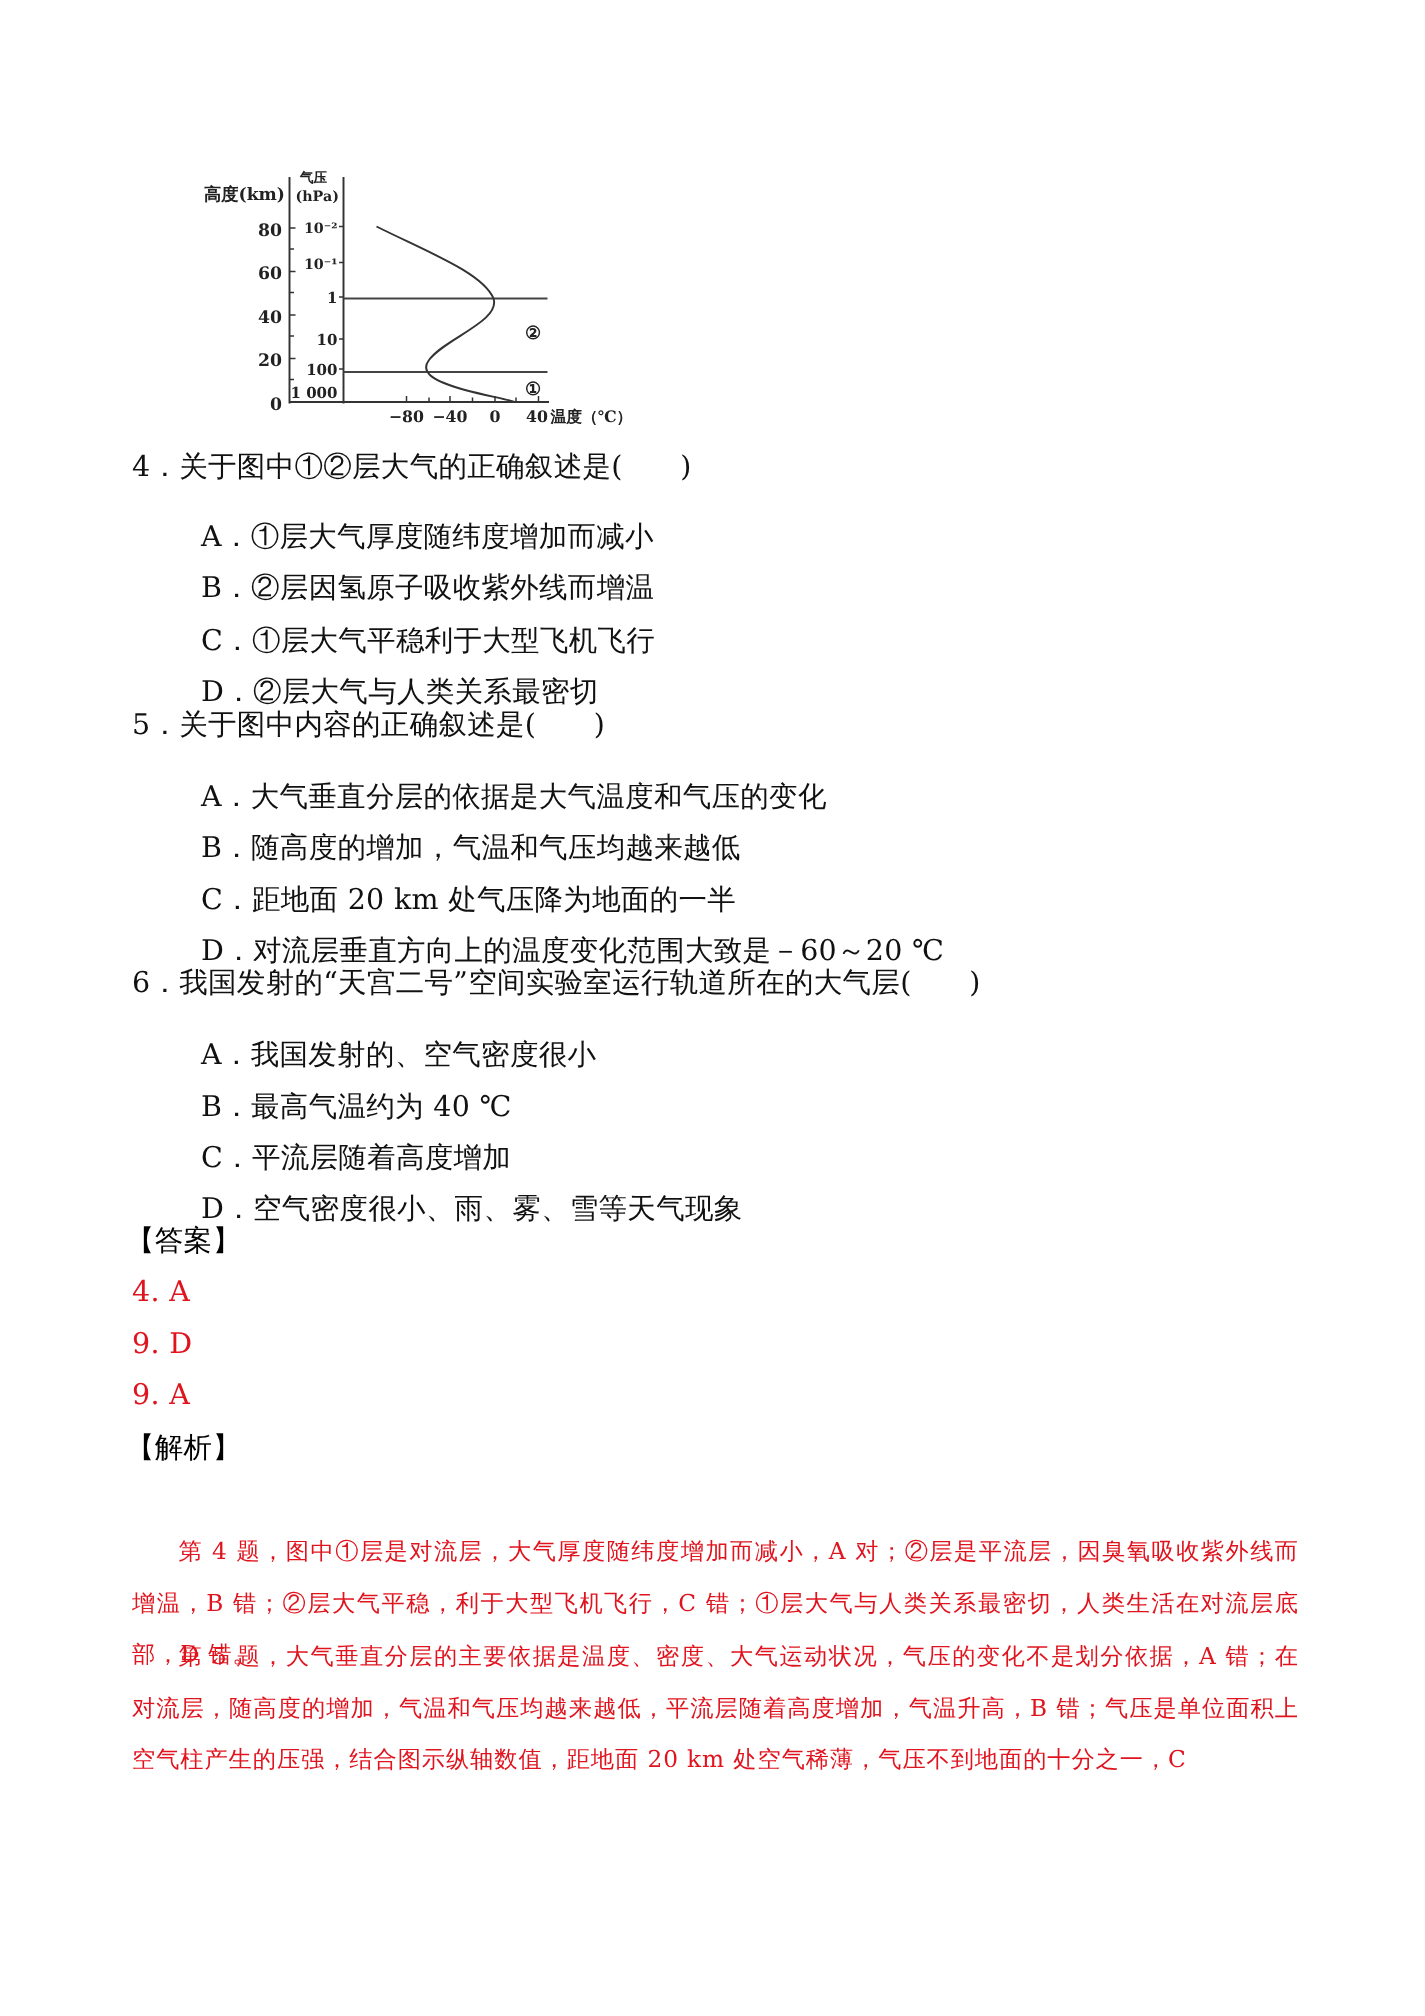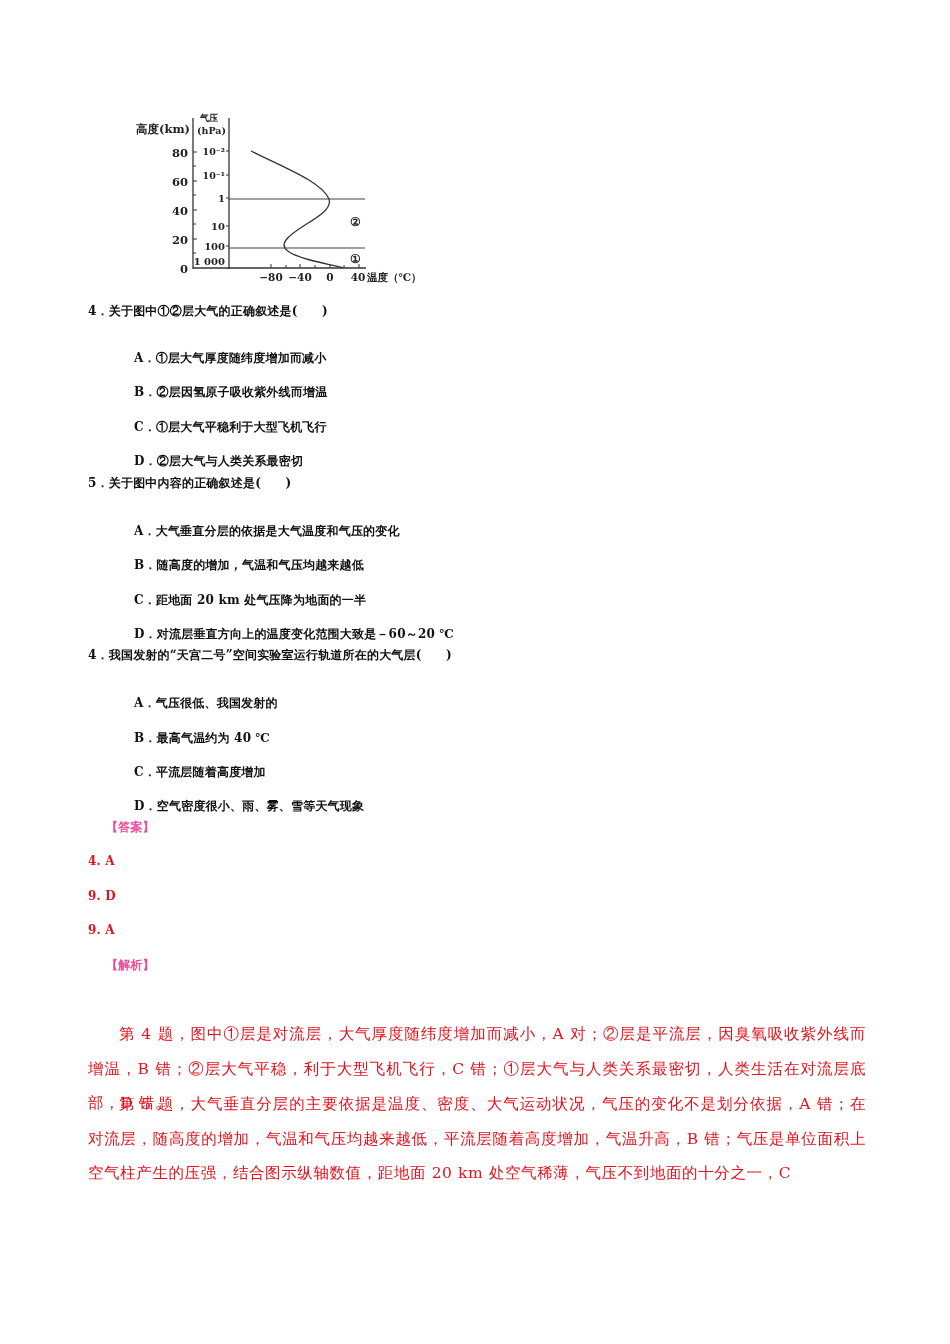--- a/index.html
+++ b/index.html
@@ -5,30 +5,30 @@
   html, body { margin: 0; padding: 0; background: #ffffff; }
   body {
     width: 950px; height: 1344px; position: relative; overflow: hidden;
     font-family: "DejaVu Serif", "Liberation Serif", serif;
     color: #111111;
   }
   .figure { position: absolute; left: 0; top: 0; width: 950px; height: 290px; }
   .figure svg { position: absolute; left: 0; top: 0; }
   .line {
     position: absolute; left: 88px; height: 22px; line-height: 22px;
-    font-size: 12px; white-space: nowrap; letter-spacing: 0.2px; font-weight: bold;
+    font-size: 19px; white-space: nowrap; letter-spacing: 0.2px;
   }
   .opt { left: 134px; margin-top: 14px; }
   .red { color: #e0141e; text-align: right; }
   .para {
     position: absolute; left: 88px; width: 778px;
     font-size: 15.5px; line-height: 34.6px; color: #e0141e;
     text-indent: 31px; text-align: justify; letter-spacing: 0.6px;
   }
-  .heading { left: 84px; color: #ec4899; margin-left: 22px; }
+  .heading { left: 84px; color: #000000; }
   .svgtxt { font-family: "DejaVu Serif", "Liberation Serif", serif; }
 </style>
 </head>
 <body>
 
 <div class="figure">
   <svg width="950" height="290" viewBox="0 0 950 290">
 
     <line x1="193" y1="118" x2="193" y2="269" stroke="#333" stroke-width="1.3"></line>
     <line x1="229" y1="118" x2="229" y2="269" stroke="#333" stroke-width="1.3"></line>
@@ -99,22 +99,22 @@
 <div class="line opt" style="top:367px">B．②层因氢原子吸收紫外线而增温</div>
 <div class="line opt" style="top:402px">C．①层大气平稳利于大型飞机飞行</div>
 <div class="line opt" style="top:436px">D．②层大气与人类关系最密切</div>
 
 <div class="line" style="top:472px">5．关于图中内容的正确叙述是(　　)</div>
 <div class="line opt" style="top:506px">A．大气垂直分层的依据是大气温度和气压的变化</div>
 <div class="line opt" style="top:540px">B．随高度的增加，气温和气压均越来越低</div>
 <div class="line opt" style="top:575px">C．距地面 20 km 处气压降为地面的一半</div>
 <div class="line opt" style="top:609px">D．对流层垂直方向上的温度变化范围大致是－60～20 ℃</div>
 
-<div class="line" style="top:644px">4．我国发射的“天宫二号”空间实验室运行轨道所在的大气层(　　)</div>
-<div class="line opt" style="top:678px">A．气压很低、我国发射的</div>
+<div class="line" style="top:644px">6．我国发射的“天宫二号”空间实验室运行轨道所在的大气层(　　)</div>
+<div class="line opt" style="top:678px">A．我国发射的、空气密度很小</div>
 <div class="line opt" style="top:713px">B．最高气温约为 40 ℃</div>
 <div class="line opt" style="top:747px">C．平流层随着高度增加</div>
 <div class="line opt" style="top:781px">D．空气密度很小、雨、雾、雪等天气现象</div>
 
 <div class="line heading" style="top:816px">【答案】</div>
 <div class="line red" style="top:850px">4. A</div>
 <div class="line red" style="top:885px">9. D</div>
 <div class="line red" style="top:919px">9. A</div>
 
 <div class="line heading" style="top:954px">【解析】</div>

